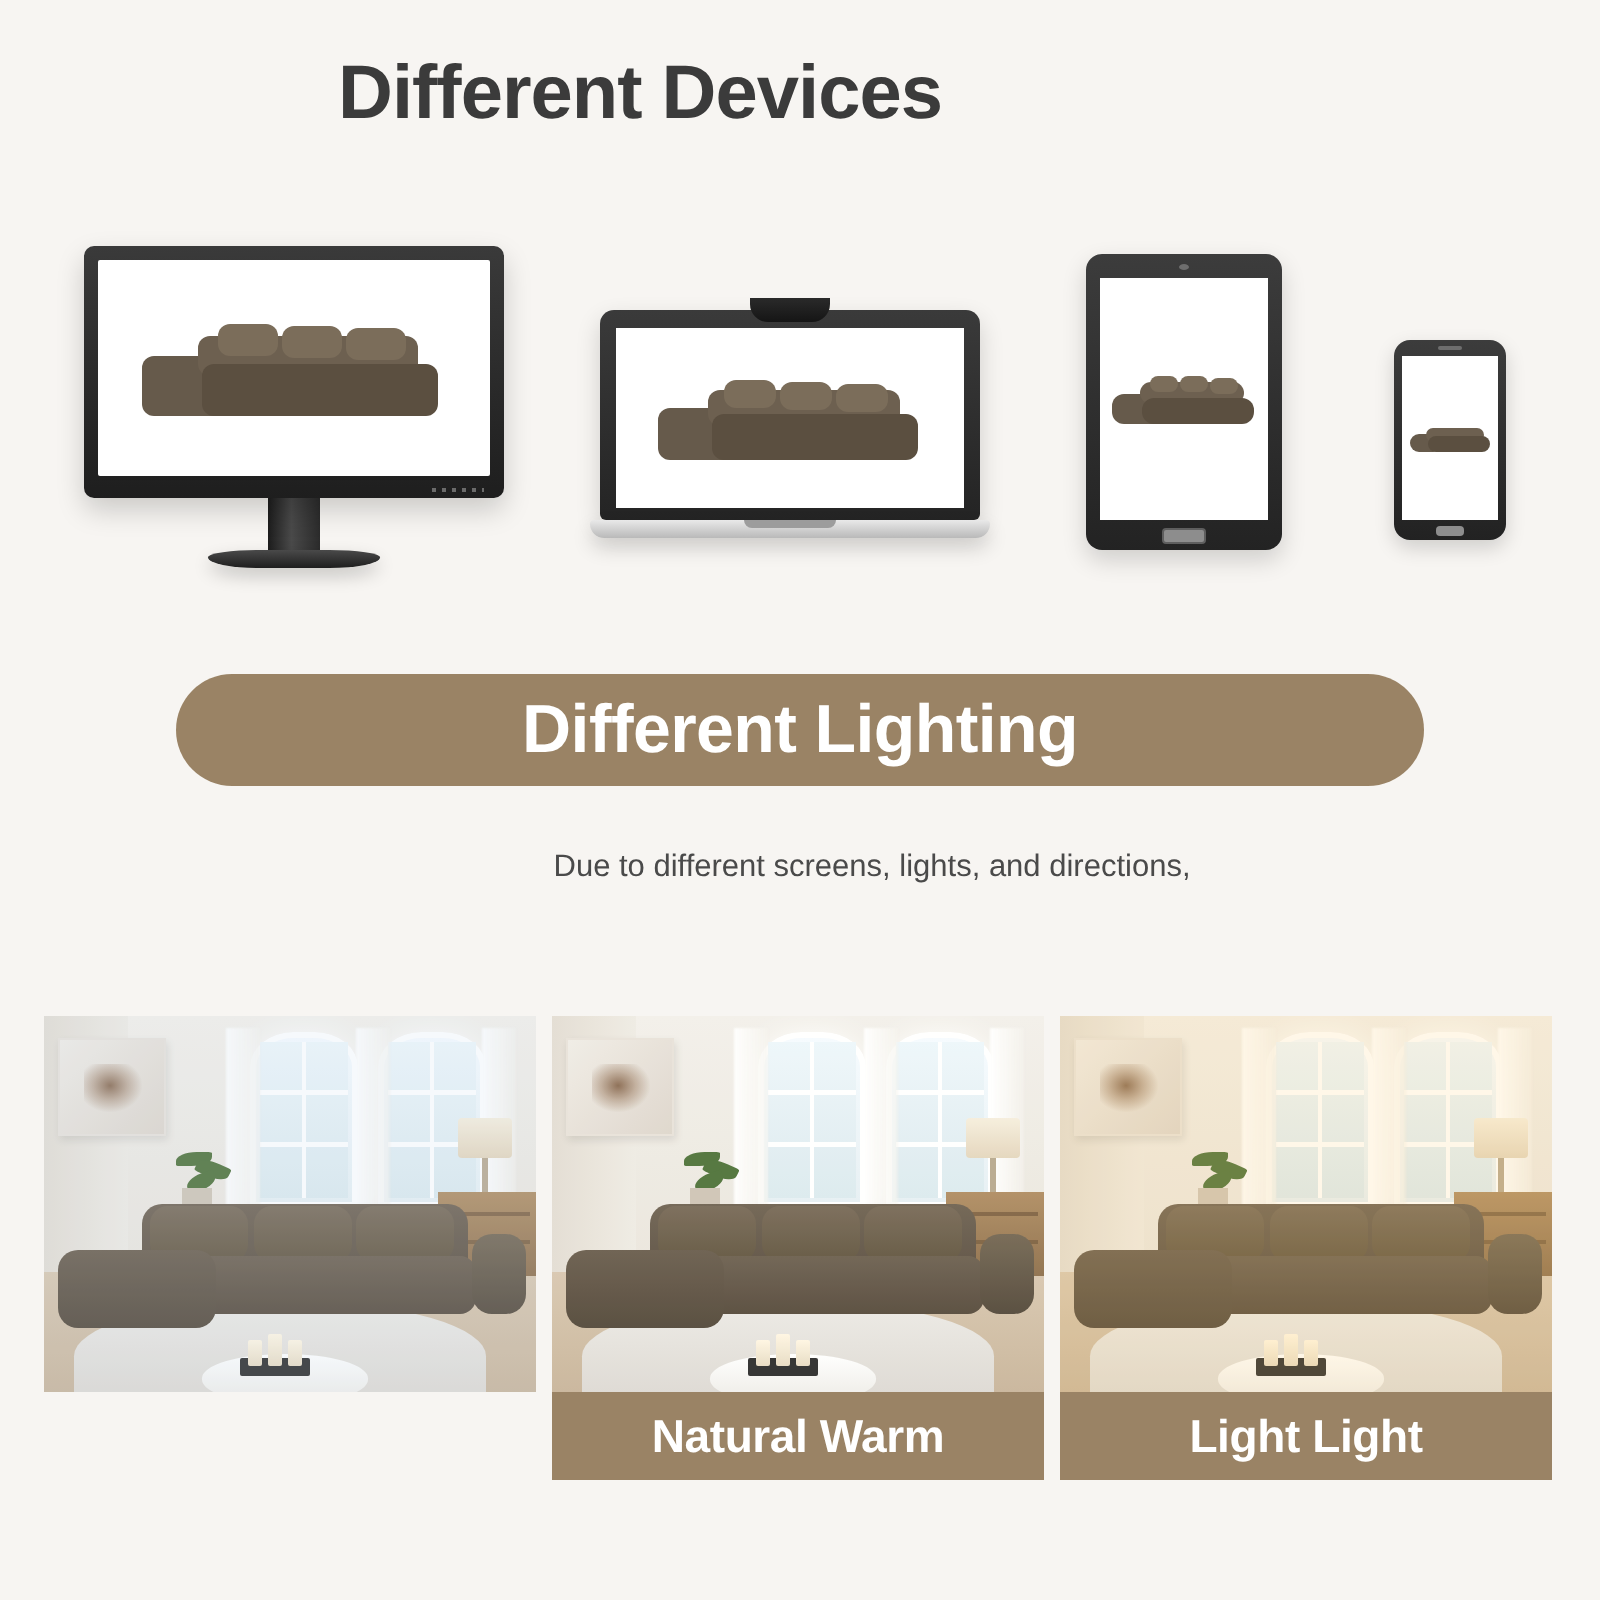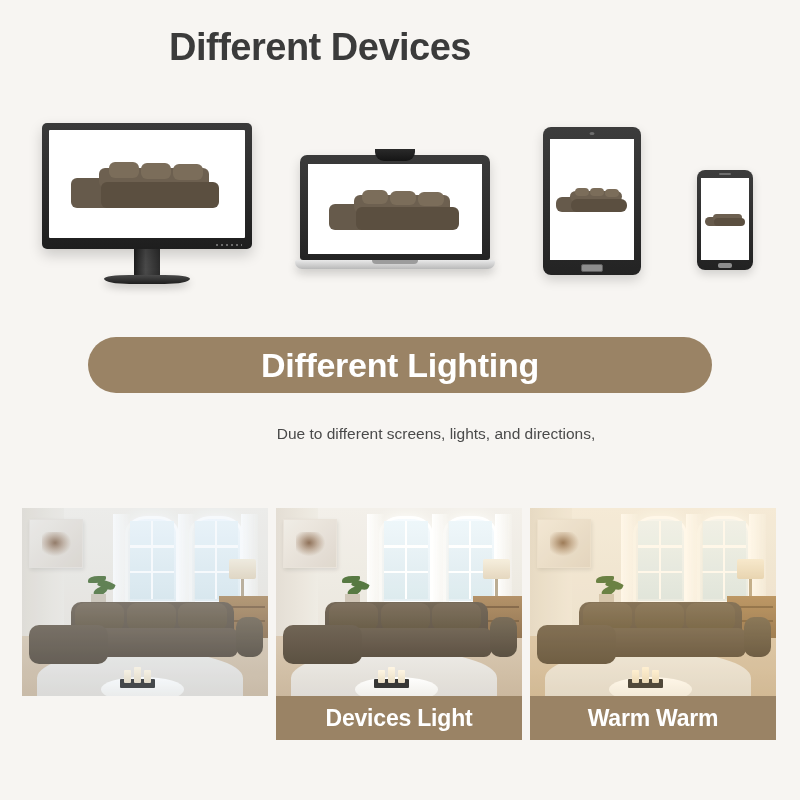--- a/index.html
+++ b/index.html
@@ -469,21 +469,21 @@
             <div class="chaise"></div>
             <div class="arm"></div>
           <div class="table"></div>
             <div class="tray"></div>
           <div class="candle cd1"></div>
             <div class="candle cd2"></div>
             <div class="candle cd3"></div>
         </div>
         <div class="tint tint-natural"></div>
       </div>
-      <div class="panel-label">Devices Light</div>
+      <div class="panel-label">Natural Warm</div>
     </div>
 
     <div class="panel">
       <div class="panel-photo">
         <div class="room">
           <div class="wall"></div>
             <div class="wall-left"></div>
             <div class="floor"></div>
           <div class="rug"></div>
           <div class="win win1">
@@ -511,18 +511,18 @@
             <div class="chaise"></div>
             <div class="arm"></div>
           <div class="table"></div>
             <div class="tray"></div>
           <div class="candle cd1"></div>
             <div class="candle cd2"></div>
             <div class="candle cd3"></div>
         </div>
         <div class="tint tint-warm"></div>
       </div>
-      <div class="panel-label">Warm Warm</div>
+      <div class="panel-label">Light Light</div>
     </div>
 
   </div>
 
 </div>
 
 </body></html>

